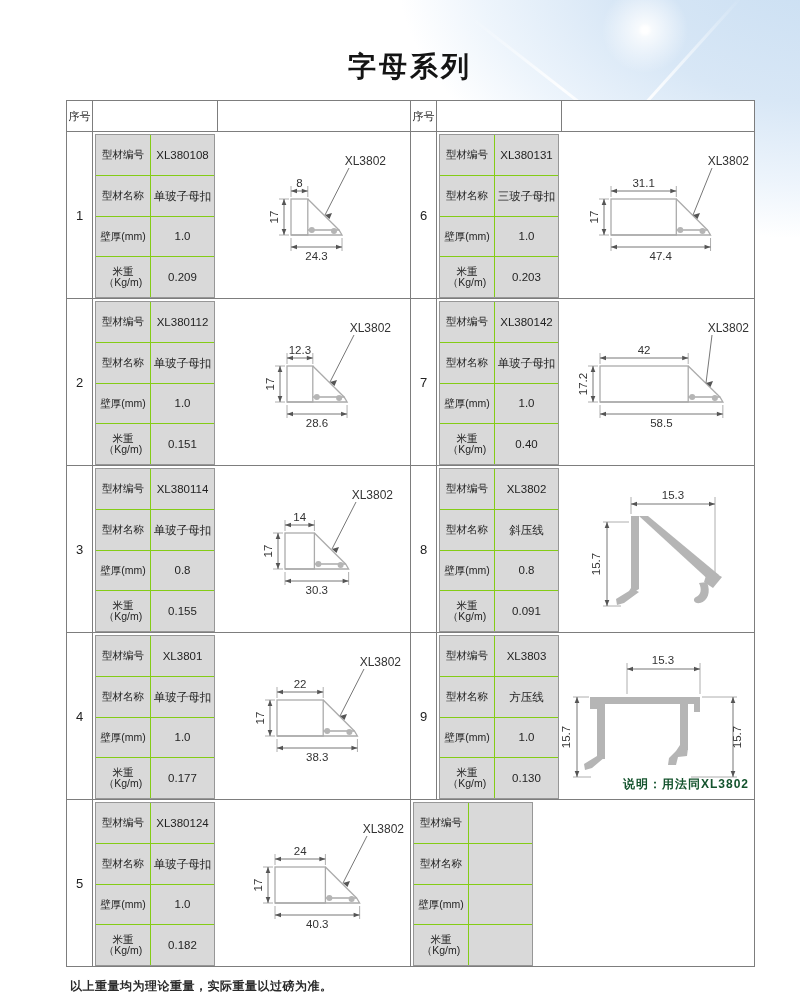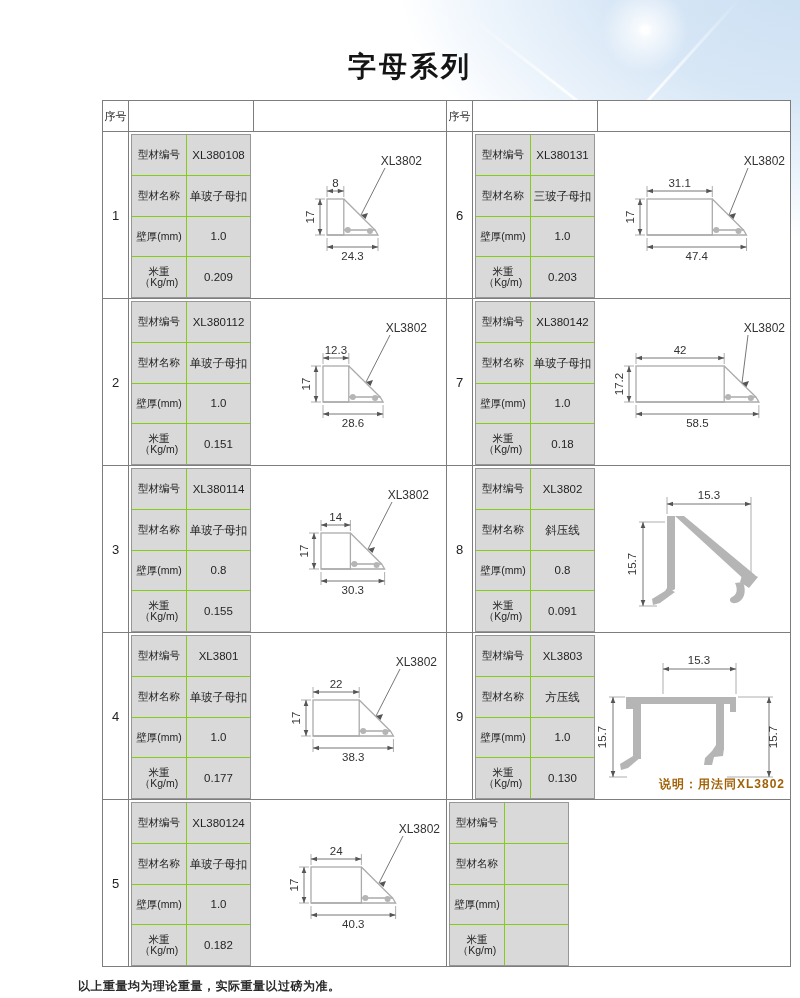--- a/index.html
+++ b/index.html
@@ -11,21 +11,21 @@
       radial-gradient(circle 60px at 275px 30px, rgba(255,255,255,.95), rgba(255,255,255,0) 72%),
       radial-gradient(ellipse 520px 340px at 105% -12%, #c9def2 0%, #d8e7f6 42%, rgba(228,239,250,.65) 66%, rgba(255,255,255,0) 82%);}
   .streak{position:absolute;width:3px;background:linear-gradient(to bottom, rgba(255,255,255,0), rgba(255,255,255,.9), rgba(255,255,255,0));}
   .s1{top:-40px;right:150px;height:280px;transform:rotate(42deg);}
   .s2{top:-30px;right:235px;height:240px;transform:rotate(-52deg);}
 
   .title{position:absolute;top:48px;left:0;width:820px;text-align:center;
          font-size:28px;font-weight:bold;letter-spacing:3px;color:#141414;}
 
   .table{position:absolute;left:66px;top:100px;display:flex;background:#fff;
-         border:1px solid #7d7d7d;margin-left:36px;}
+         border:1px solid #7d7d7d;}
   .half{width:343px;}
   .half.right{border-left:1px solid #7d7d7d;}
 
   .thead{height:30px;display:flex;border-bottom:1px solid #7d7d7d;}
   .th-sn{width:25px;border-right:1px solid #7d7d7d;display:flex;align-items:center;justify-content:center;
          font-size:11px;color:#222;}
   .th-mid{width:124px;border-right:1px solid #7d7d7d;}
   .th-draw{flex:1;}
 
   .row{height:166px;display:flex;border-bottom:1px solid #7d7d7d;}
@@ -33,23 +33,23 @@
   .sn{width:25px;border-right:1px solid #7d7d7d;display:flex;align-items:center;justify-content:center;
       font-size:13px;color:#222;}
   .fields{width:124px;padding:2px 2px;box-sizing:border-box;}
   .fgrid{height:100%;border:1px solid #979797;background:#84cc16;display:grid;
          grid-template-columns:54px 1fr;grid-auto-rows:1fr;gap:1px;}
   .fcell{background:#d9d9d9;display:flex;align-items:center;justify-content:center;
          font-size:11.5px;color:#1f1f1f;text-align:center;line-height:1.05;}
   .fcell.lbl{font-size:10.5px;}
   .drawing{flex:1;position:relative;}
   .drawing svg{position:absolute;top:4px;left:0;}
-  .draw-note{position:absolute;right:5px;bottom:6px;font-size:12px;font-weight:bold;color:#a16207;letter-spacing:1px;}
-
-  .footnote{position:absolute;left:70px;top:978px;font-size:12px;font-weight:bold;color:#2a2a2a;letter-spacing:0.5px;margin-left:8px;}
+  .draw-note{position:absolute;right:5px;bottom:6px;font-size:12px;font-weight:bold;color:#14532d;letter-spacing:1px;}
+
+  .footnote{position:absolute;left:70px;top:978px;font-size:12px;font-weight:bold;color:#2a2a2a;letter-spacing:0.5px;}
 </style>
 </head>
 <body>
 
 <div class="page">
   <div class="decor">
     <div class="streak s1"></div>
     <div class="streak s2"></div>
   </div>
 
@@ -352,21 +352,21 @@
         <div class="sn">7</div>
         <div class="fields">
             <div class="fgrid">
           <div class="fcell lbl">型材编号</div>
           <div class="fcell">XL380142</div>
           <div class="fcell lbl">型材名称</div>
           <div class="fcell">单玻子母扣</div>
           <div class="fcell lbl">壁厚(mm)</div>
           <div class="fcell">1.0</div>
           <div class="fcell lbl">米重（Kg/m)</div>
-          <div class="fcell">0.18</div>
+          <div class="fcell">0.40</div>
         </div>
           </div>
         <div class="drawing">
             <svg width="192" height="160" viewBox="0 0 192 160">
               <rect x="39" y="63" width="88.2" height="36" fill="none" stroke="#ababab" stroke-width="1.3"></rect>
               <line x1="127.2" y1="63" x2="158.9" y2="94" stroke="#ababab" stroke-width="1.3"></line>
               <path d="M39 99 L161.9 99 L158.9 94 L127.2 94" fill="none" stroke="#ababab" stroke-width="1.3"></path>
               <circle cx="131.2" cy="94" r="3" fill="#b5b5b5"></circle>
               <circle cx="153.9" cy="95" r="3" fill="#b5b5b5"></circle>
               <line x1="39" y1="50" x2="39" y2="61" stroke="#999" stroke-width="0.8"></line>

